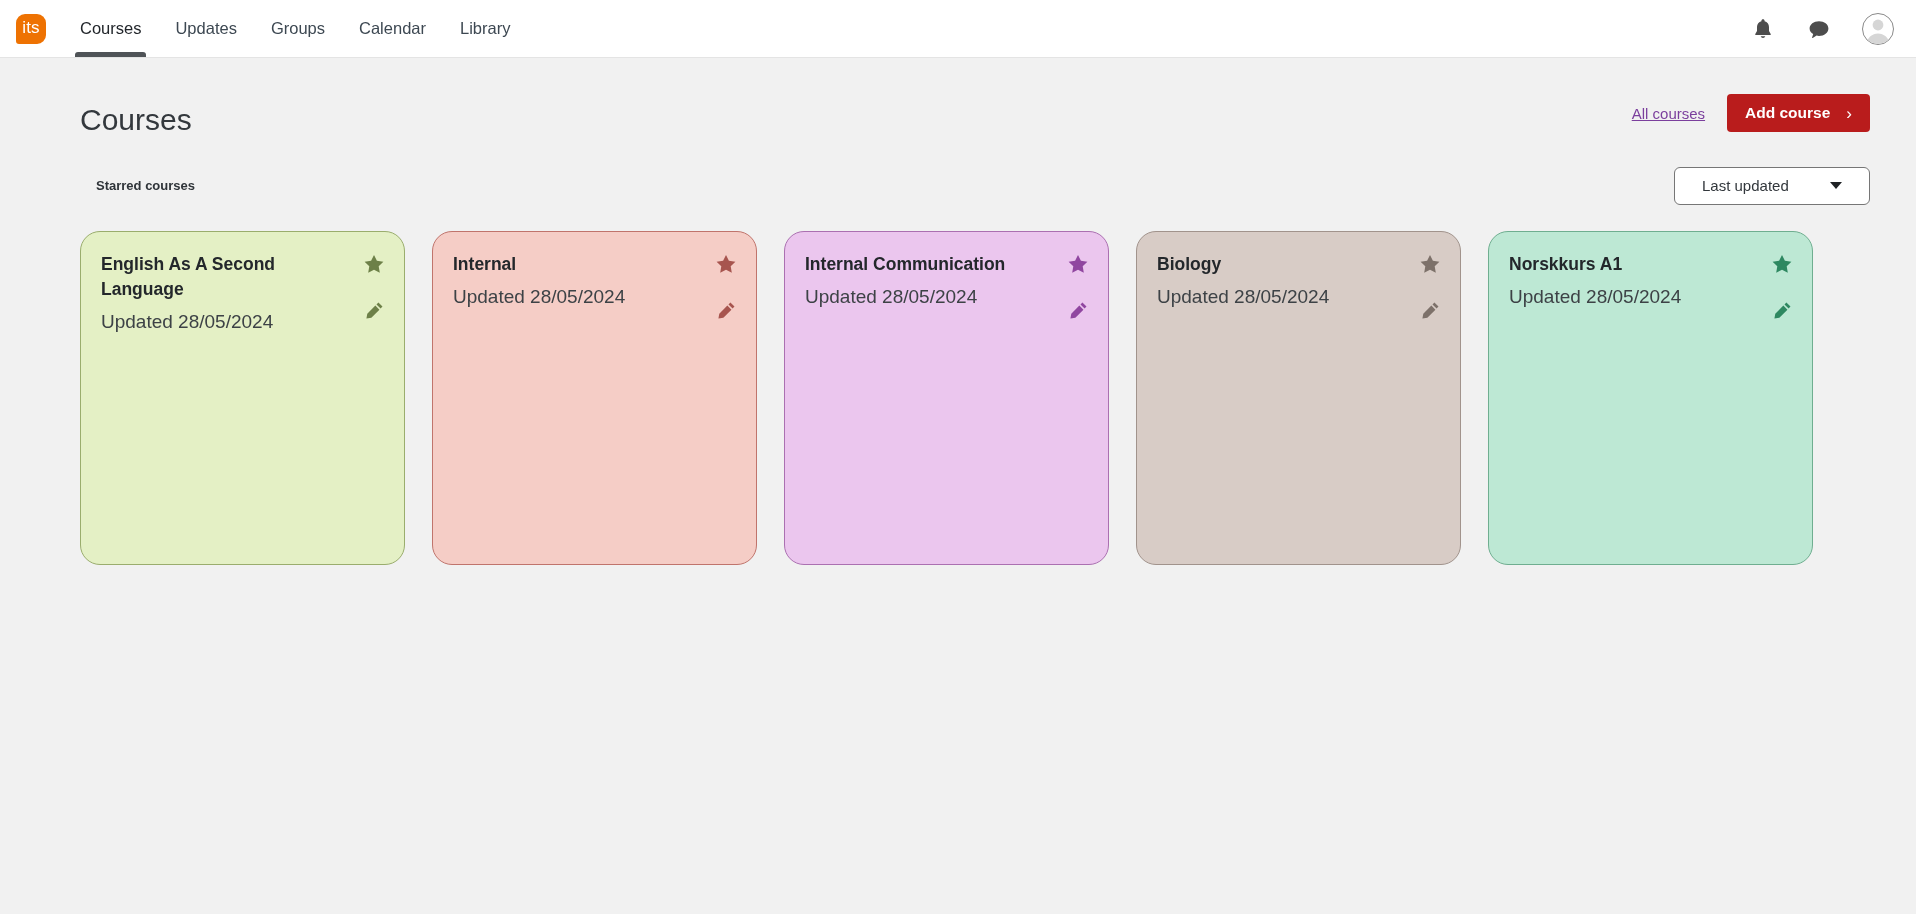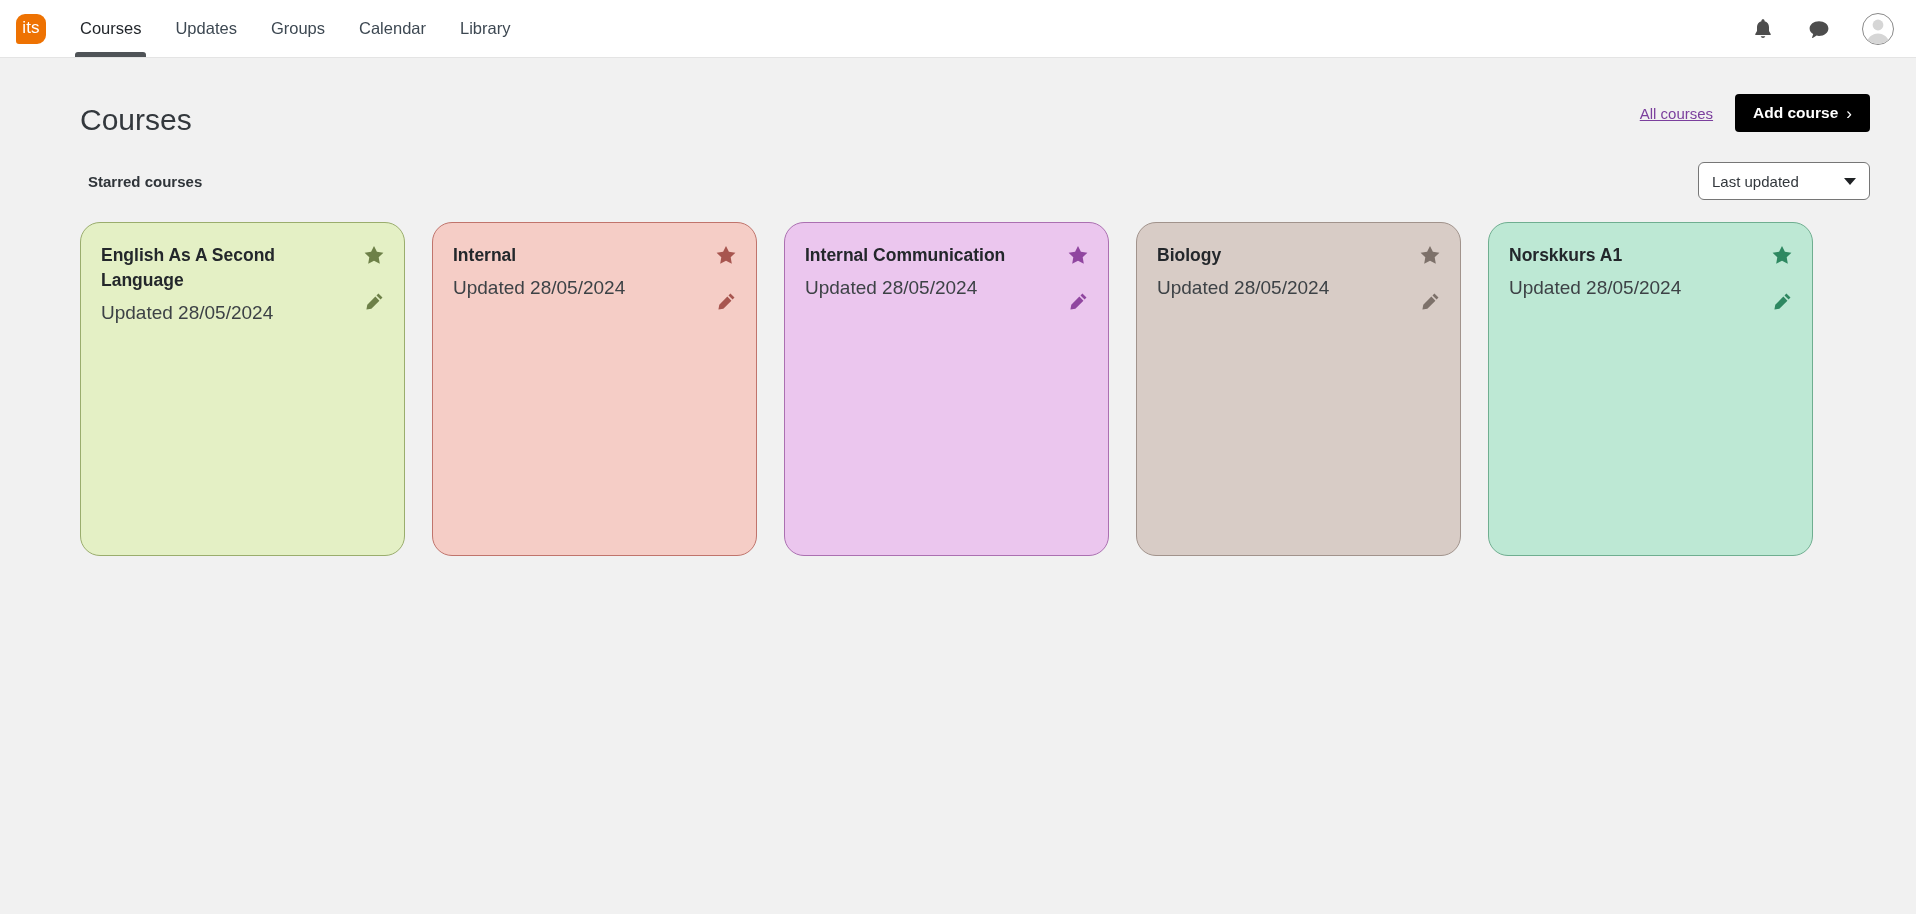--- a/index.html
+++ b/index.html
@@ -130,35 +130,35 @@
     cursor: pointer;
   }
   .btn-add-course .chev { font-size: 17px; font-weight: 400; line-height: 1; }
 
   .section-head {
     display: flex;
     align-items: center;
     margin-top: 26px;
   }
   .section-title {
-    font-size: 15px;
+    font-size: 13px;
     font-weight: bold;
     color: #2f3439;
-    margin: 8px;
+    margin: 16px;
   }
   .sort-select {
     margin-left: auto;
-    width: 172px;
+    width: 196px;
     height: 38px;
     border: 1px solid #767676;
     border-radius: 6px;
     background: #ffffff;
     display: flex;
     align-items: center;
-    padding: 0 13px;
+    padding: 0 27px;
     font-size: 15px;
     color: #32373c;
     cursor: pointer;
   }
   .sort-select .caret {
     margin-left: auto;
     width: 0; height: 0;
     border-left: 6px solid transparent;
     border-right: 6px solid transparent;
     border-top: 7px solid #1f2225;
@@ -252,21 +252,21 @@
     </div>
   </div>
 </div>
 
 <div class="page">
 
   <div class="page-head">
     <h1 class="page-title">Courses</h1>
     <div class="page-head-actions">
       <a class="link-all-courses" style="color: rgb(123, 63, 157);">All courses</a>
-      <button class="btn-add-course" style="background: #000000; gap: 8px;">
+      <button class="btn-add-course" style="background: #b91c1c;">
         <span>Add course</span>
         <span class="chev">›</span>
       </button>
     </div>
   </div>
 
   <div class="section-head">
     <h2 class="section-title">Starred courses</h2>
     <div class="sort-select">
       <span>Last updated</span>

